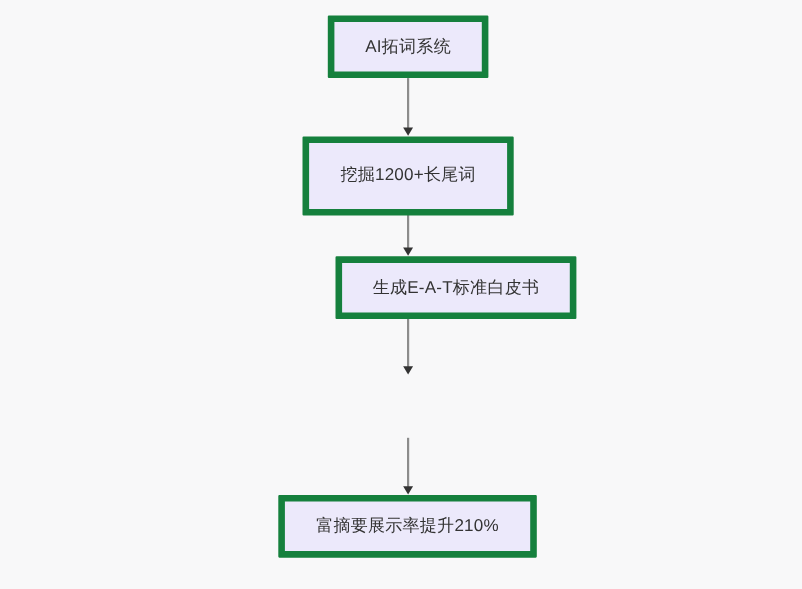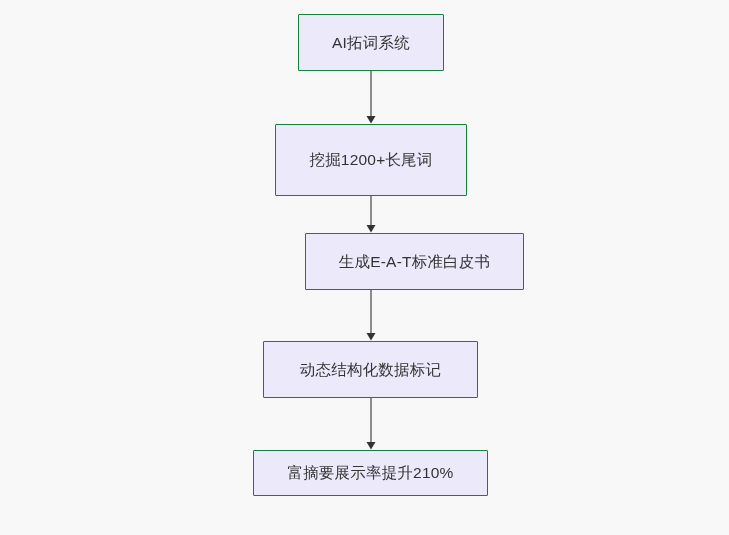--- a/index.html
+++ b/index.html
@@ -15,21 +15,21 @@
   }
   #flowchart {
     position: relative;
     width: 729px;
     height: 535px;
   }
   .node {
     position: absolute;
     box-sizing: border-box;
     background: #ece9fb;
-    border: 1px solid #15803d;
+    border: 6px solid #15803d;
     border-radius: 1px;
     display: flex;
     align-items: center;
     justify-content: center;
     color: #333333;
     font-size: 15.5px;
     line-height: 1;
     letter-spacing: 0.2px;
     white-space: nowrap;
     z-index: 2;
@@ -84,21 +84,18 @@
   </div>
 
   <div class="node" style="left:275px; top:124px; width:192px; height:72px;">
     <span class="node-label">挖掘1200+长尾词</span>
   </div>
 
   <div class="node" style="left:261px; top:233px; width:219px; height:57px;margin-left:44px;">
     <span class="node-label">生成E-A-T标准白皮书</span>
   </div>
 
-  <div class="node" style="left:263px; top:341px; width:215px; height:57px;">
-    <span class="node-label">动态结构化数据标记</span>
-  </div>
 
-  <div class="node" style="left:253px; top:450px; width:235px; height:46px;justify-content:center;">
+  <div class="node" style="left:253px; top:450px; width:235px; height:57px;justify-content:center;">
     <span class="node-label">富摘要展示率提升210%</span>
   </div>
 
 </div>
 
 </body></html>

